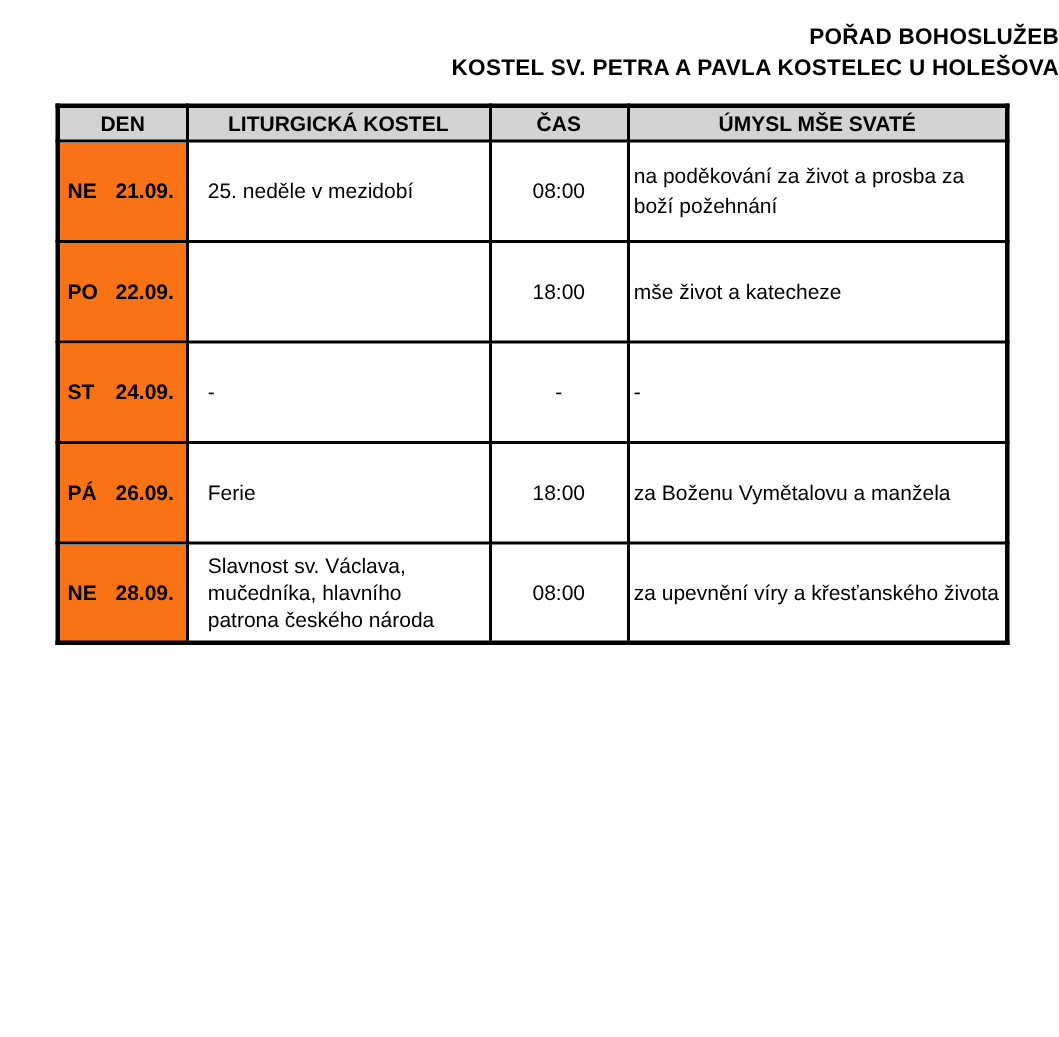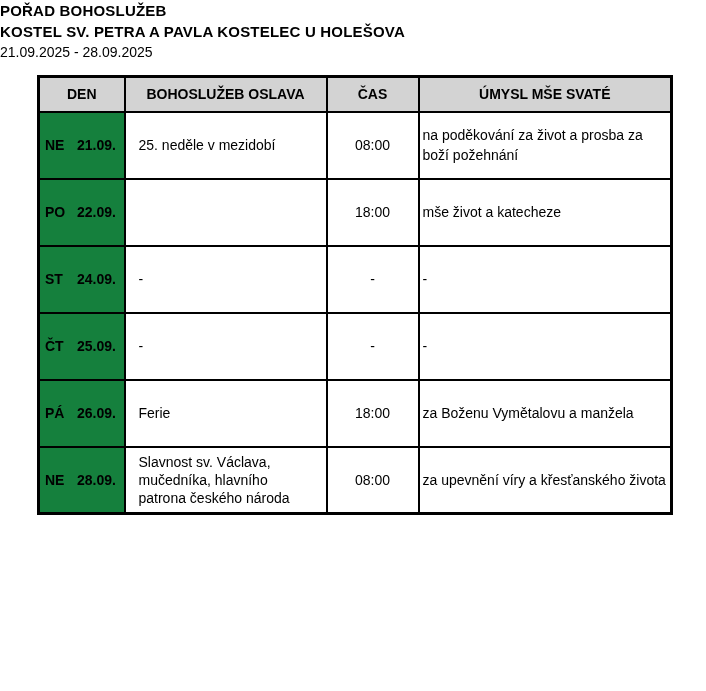--- a/index.html
+++ b/index.html
@@ -6,22 +6,22 @@
     margin: 0;
     padding: 0;
     background: #ffffff;
     width: 706px;
     height: 691px;
     font-family: "Liberation Sans", sans-serif;
     color: #000000;
     overflow: hidden;
   }
   .doc-header {
-    text-align: left;
-    padding-top: 0;
+    text-align: right;
+    padding-top: 14px;
   }
   .doc-title,
   .doc-subtitle {
     font-size: 15px;
     font-weight: bold;
     line-height: 21px;
     letter-spacing: 0.2px;
   }
   .doc-daterange {
     font-size: 14px;
@@ -34,38 +34,38 @@
     width: 633px;
     margin: 13px 0 0 37px;
     border: 3px solid #000000;
   }
   .schedule th,
   .schedule td {
     border: 2px solid #000000;
     overflow: hidden;
   }
   .schedule thead tr {
-    height: 35px;
+    height: 23px;
   }
   .schedule th {
     background: #d3d3d3;
     font-size: 14px;
     font-weight: bold;
     text-align: center;
     padding: 1px 2px;
   }
   .schedule tbody tr {
     height: 67px;
   }
   .schedule td {
     vertical-align: middle;
     font-size: 14px;
   }
   td.day-cell {
-    background: #15803d;
+    background: #f97316;
     font-weight: bold;
     padding-left: 5px;
     white-space: nowrap;
   }
   td.day-cell .day-abbr {
     display: inline-block;
     min-width: 24px;
     margin-right: 8px;
   }
   td.celebration-cell {
@@ -83,34 +83,33 @@
     line-height: 20px;
   }
 </style>
 </head>
 <body>
 
 <div class="doc">
   <div class="doc-header">
     <div class="doc-title">POŘAD BOHOSLUŽEB</div>
     <div class="doc-subtitle">KOSTEL SV. PETRA A PAVLA KOSTELEC U HOLEŠOVA</div>
-    <div class="doc-daterange">21.09.2025 - 28.09.2025</div>
   </div>
 
   <table class="schedule">
     <colgroup>
       <col style="width:86px">
       <col style="width:202px">
       <col style="width:92px">
       <col style="width:253px">
     </colgroup>
     <thead>
       <tr>
         <th>DEN</th>
-        <th>BOHOSLUŽEB OSLAVA</th>
+        <th>LITURGICKÁ KOSTEL</th>
         <th>ČAS</th>
         <th>ÚMYSL MŠE SVATÉ</th>
       </tr>
     </thead>
     <tbody>
   <tr>
     <td class="day-cell">
       <span class="day-abbr">NE</span><span class="day-date">21.09.</span>
     </td>
     <td class="celebration-cell">25. neděle v mezidobí</td>
@@ -130,28 +129,20 @@
 
   <tr>
     <td class="day-cell">
       <span class="day-abbr">ST</span><span class="day-date">24.09.</span>
     </td>
     <td class="celebration-cell">-</td>
     <td class="time-cell">-</td>
     <td class="intention-cell">-</td>
   </tr>
 
-  <tr>
-    <td class="day-cell">
-      <span class="day-abbr">ČT</span><span class="day-date">25.09.</span>
-    </td>
-    <td class="celebration-cell">-</td>
-    <td class="time-cell">-</td>
-    <td class="intention-cell">-</td>
-  </tr>
 
   <tr>
     <td class="day-cell">
       <span class="day-abbr">PÁ</span><span class="day-date">26.09.</span>
     </td>
     <td class="celebration-cell">Ferie</td>
     <td class="time-cell">18:00</td>
     <td class="intention-cell">za Boženu Vymětalovu a manžela</td>
   </tr>
 

